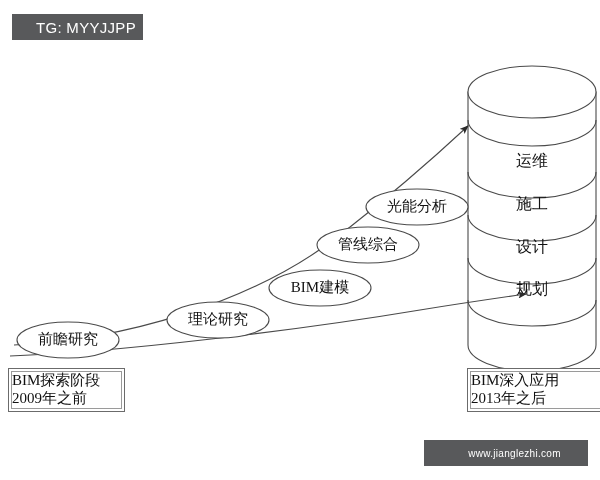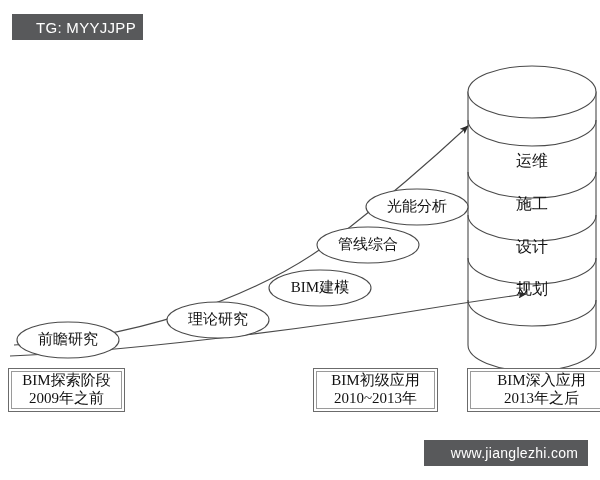--- a/index.html
+++ b/index.html
@@ -38,21 +38,21 @@
     top: 14px;
     width: 131px;
     height: 26px;
     font-size: 15px;
   }
   #watermark {
     left: 424px;
     top: 440px;
     width: 164px;
     height: 26px;
-    font-size: 14px;
+    font-size: 10px;
   }
   svg#diagram {
     position: absolute;
     left: 0;
     top: 0;
   }
   .stroke {
     fill: none;
     stroke: #4a4a4a;
     stroke-width: 1.1;
@@ -83,21 +83,21 @@
     background: #ffffff;
     padding: 2px;
   }
   .phase-box-inner {
     border: 1px solid #9a9a9a;
     width: 100%;
     height: 100%;
     box-sizing: border-box;
     display: flex;
     flex-direction: column;
-    align-items: center;
+    align-items: flex-start;
     justify-content: center;
     line-height: 1.18;
   }
   .phase-line {
     font-size: 15px;
     color: #111111;
     white-space: nowrap;
   }
 </style>
 </head>
@@ -157,26 +157,20 @@
   </svg>
 
   <div class="phase-box" style="left:8px; top:368px; width:117px; height:44px;">
     <div class="phase-box-inner">
       <span class="phase-line">BIM探索阶段</span>
       <span class="phase-line">2009年之前</span>
     </div>
   </div>
 
 
-  <div class="phase-box" style="left:313px; top:368px; width:125px; height:44px;">
-    <div class="phase-box-inner">
-      <span class="phase-line">BIM初级应用</span>
-      <span class="phase-line">2010~2013年</span>
-    </div>
-  </div>
 
   <div class="phase-box" style="left:467px; top:368px; width:149px; height:44px;">
     <div class="phase-box-inner">
       <span class="phase-line">BIM深入应用</span>
       <span class="phase-line">2013年之后</span>
     </div>
   </div>
 
   <div class="badge" id="watermark">
     <span>www.jianglezhi.com</span>

